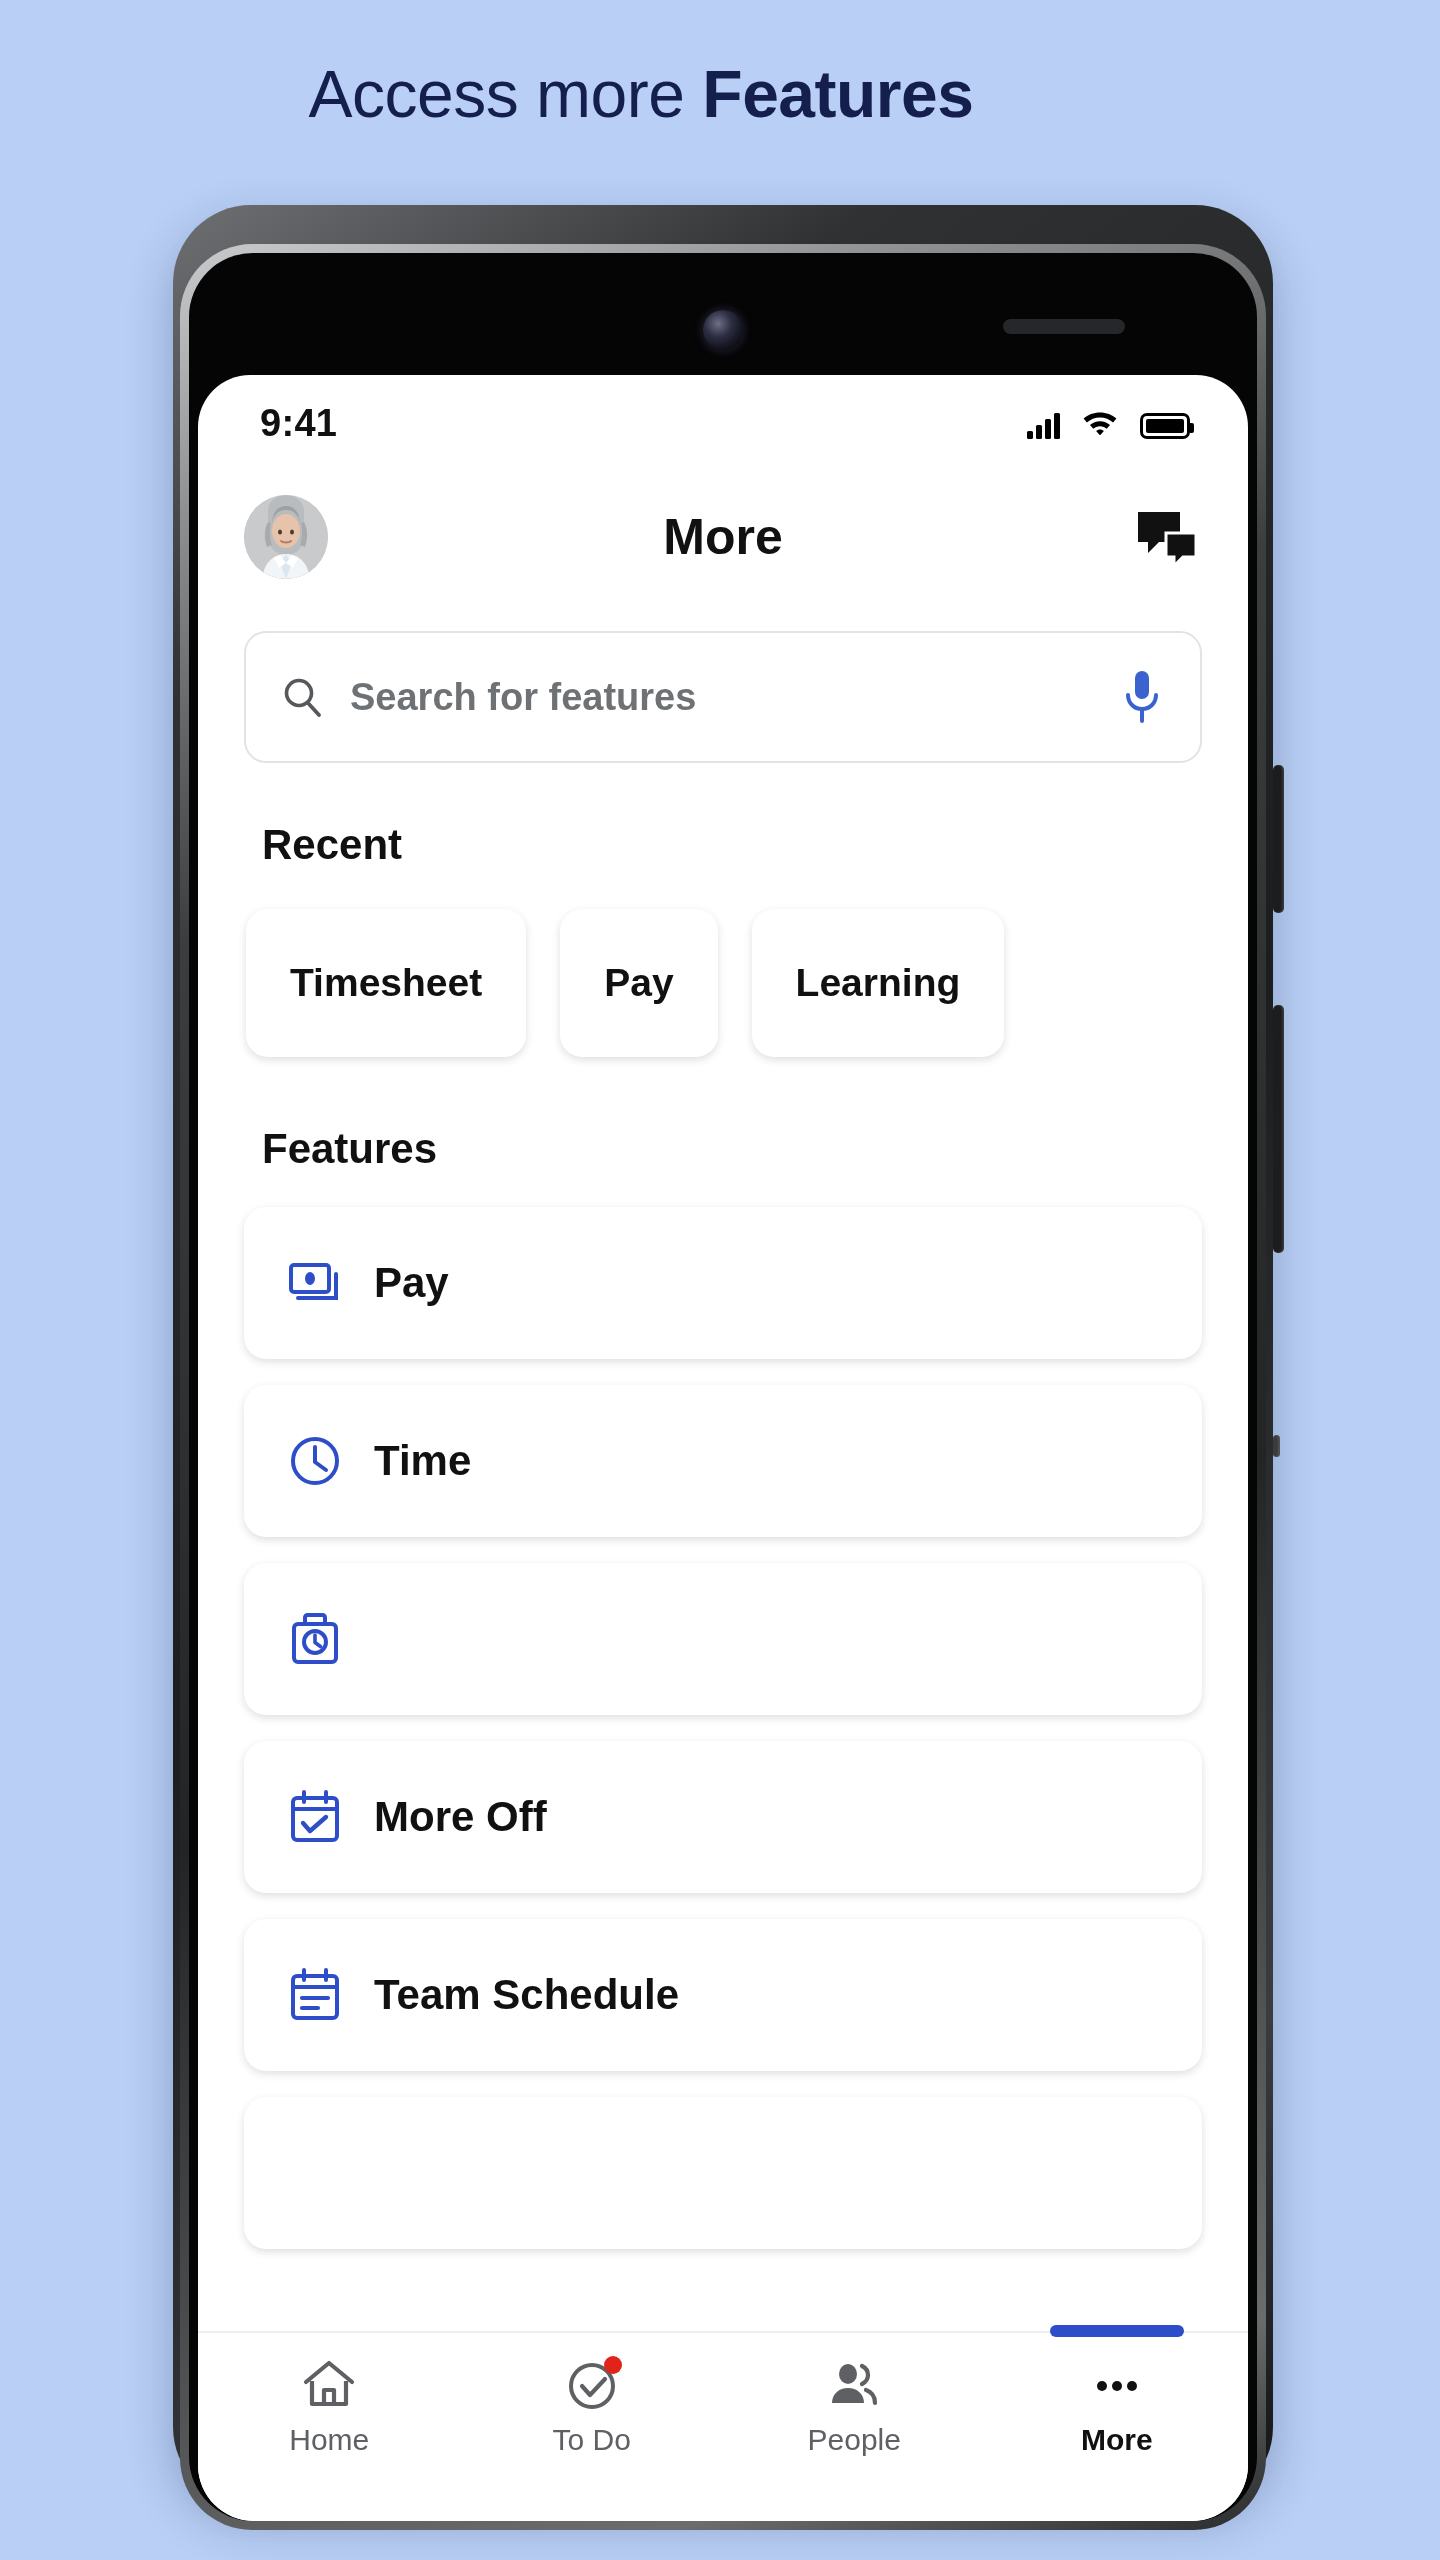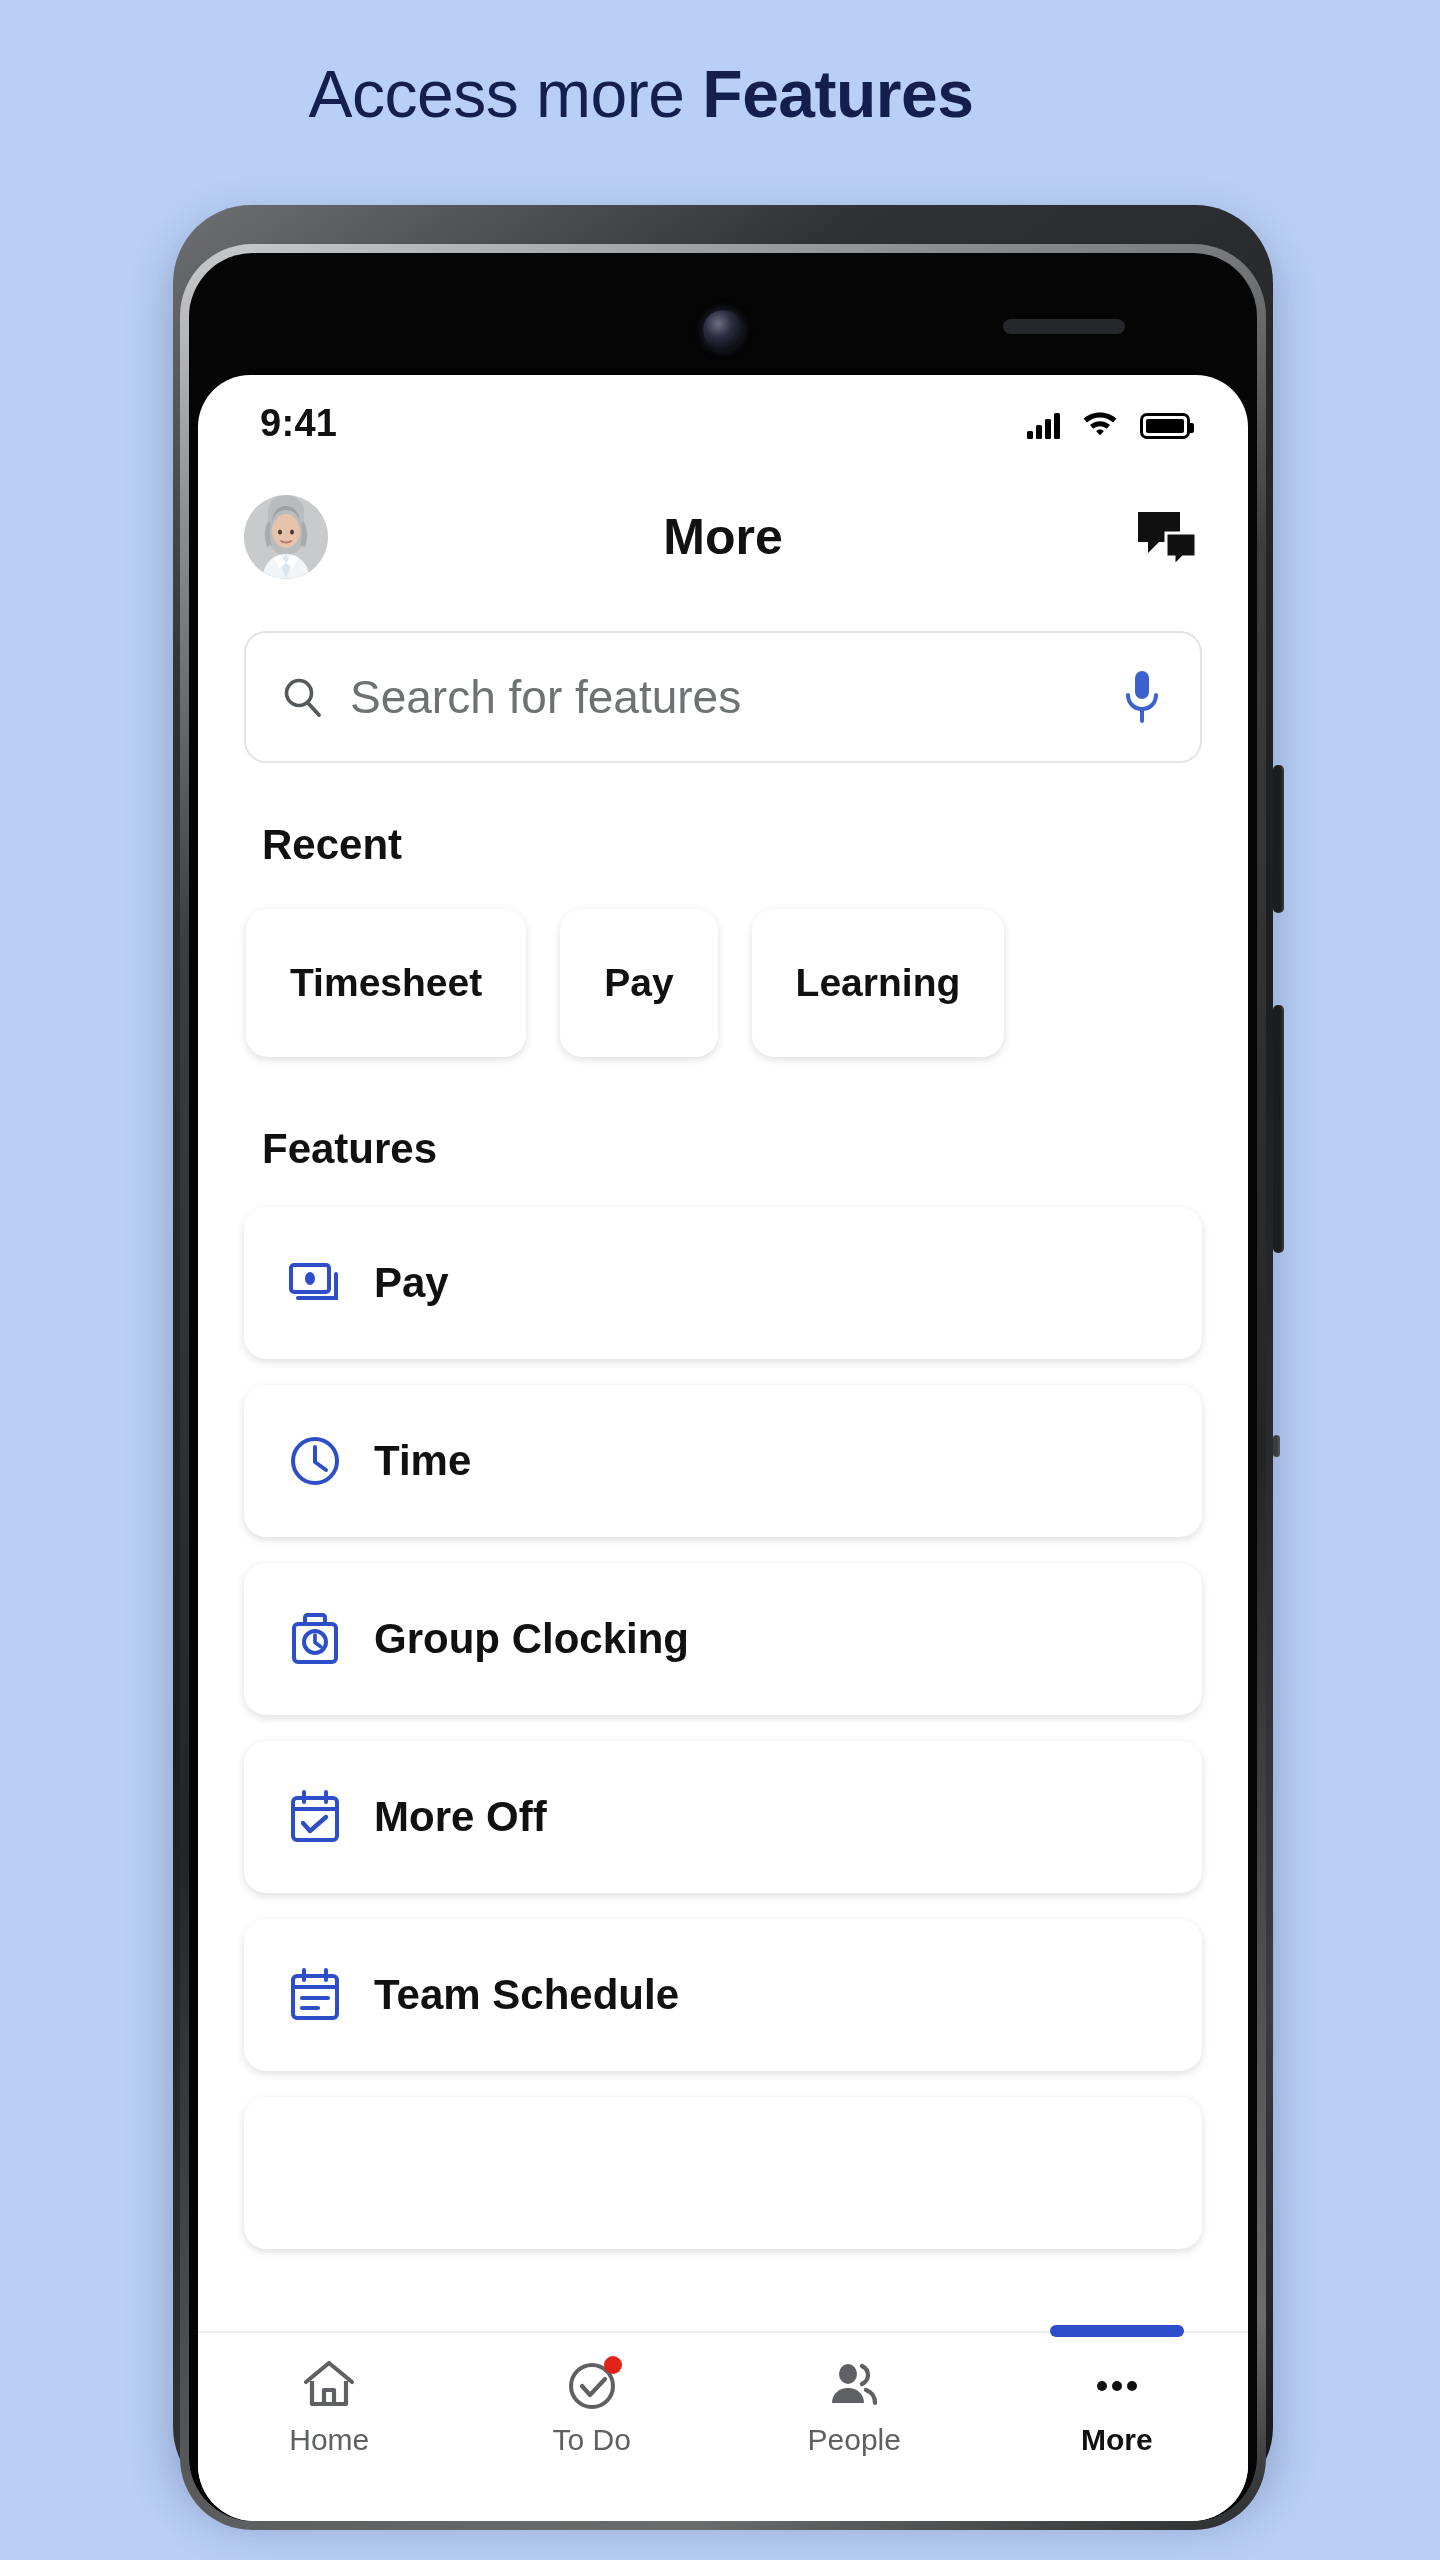--- a/index.html
+++ b/index.html
@@ -164,22 +164,23 @@
     display: flex; align-items: center;
     padding: 0 38px 0 34px;
     gap: 26px;
   }
   .search .mag { width: 44px; height: 44px; flex: 0 0 44px; }
   .search .mag svg { display:block; width:100%; height:100%; }
   .search-input {
     flex: 1 1 auto;
     border: none; outline: none;
     font-family: "Liberation Sans", sans-serif;
-    font-size: 46px; color: #701a75;
+    font-size: 38px; color: #701a75;
     background: transparent;
+    font-weight: bold;
   }
   .search-input::placeholder { color: #6f7275; }
   .mic { width: 40px; height: 56px; flex: 0 0 40px; }
   .mic svg { display:block; width:100%; height:100%; }
 
   .section-title {
     font-size: 42px; font-weight: 700; color: #111;
     margin: 58px 0 0 18px;
   }
 
@@ -379,21 +380,20 @@
 
               <div class="feature">
                 <span class="ficon">
                   <svg viewBox="0 0 54 54">
                     <rect x="17" y="3" width="20" height="9" rx="2.5" fill="none" stroke="#2d4ec8" stroke-width="4"></rect>
                     <rect x="6" y="12" width="42" height="38" rx="4" fill="none" stroke="#2d4ec8" stroke-width="4"></rect>
                     <circle cx="27" cy="30" r="11" fill="none" stroke="#2d4ec8" stroke-width="4"></circle>
                     <path d="M27 23v7.5l5.5 4" fill="none" stroke="#2d4ec8" stroke-width="3.6" stroke-linecap="round" stroke-linejoin="round"></path>
                   </svg>
                 </span>
-                <span class="flabel">Group Clocking</span>
               </div>
 
               <div class="feature">
                 <span class="ficon">
                   <svg viewBox="0 0 54 54">
                     <rect x="5" y="8" width="44" height="42" rx="4" fill="none" stroke="#2d4ec8" stroke-width="4"></rect>
                     <line x1="5" y1="19" x2="49" y2="19" stroke="#2d4ec8" stroke-width="4"></line>
                     <line x1="16" y1="2" x2="16" y2="12" stroke="#2d4ec8" stroke-width="4" stroke-linecap="round"></line>
                     <line x1="38" y1="2" x2="38" y2="12" stroke="#2d4ec8" stroke-width="4" stroke-linecap="round"></line>
                     <path d="M15 33l7 8 16-14" fill="none" stroke="#2d4ec8" stroke-width="4.4" stroke-linecap="round" stroke-linejoin="round"></path>

